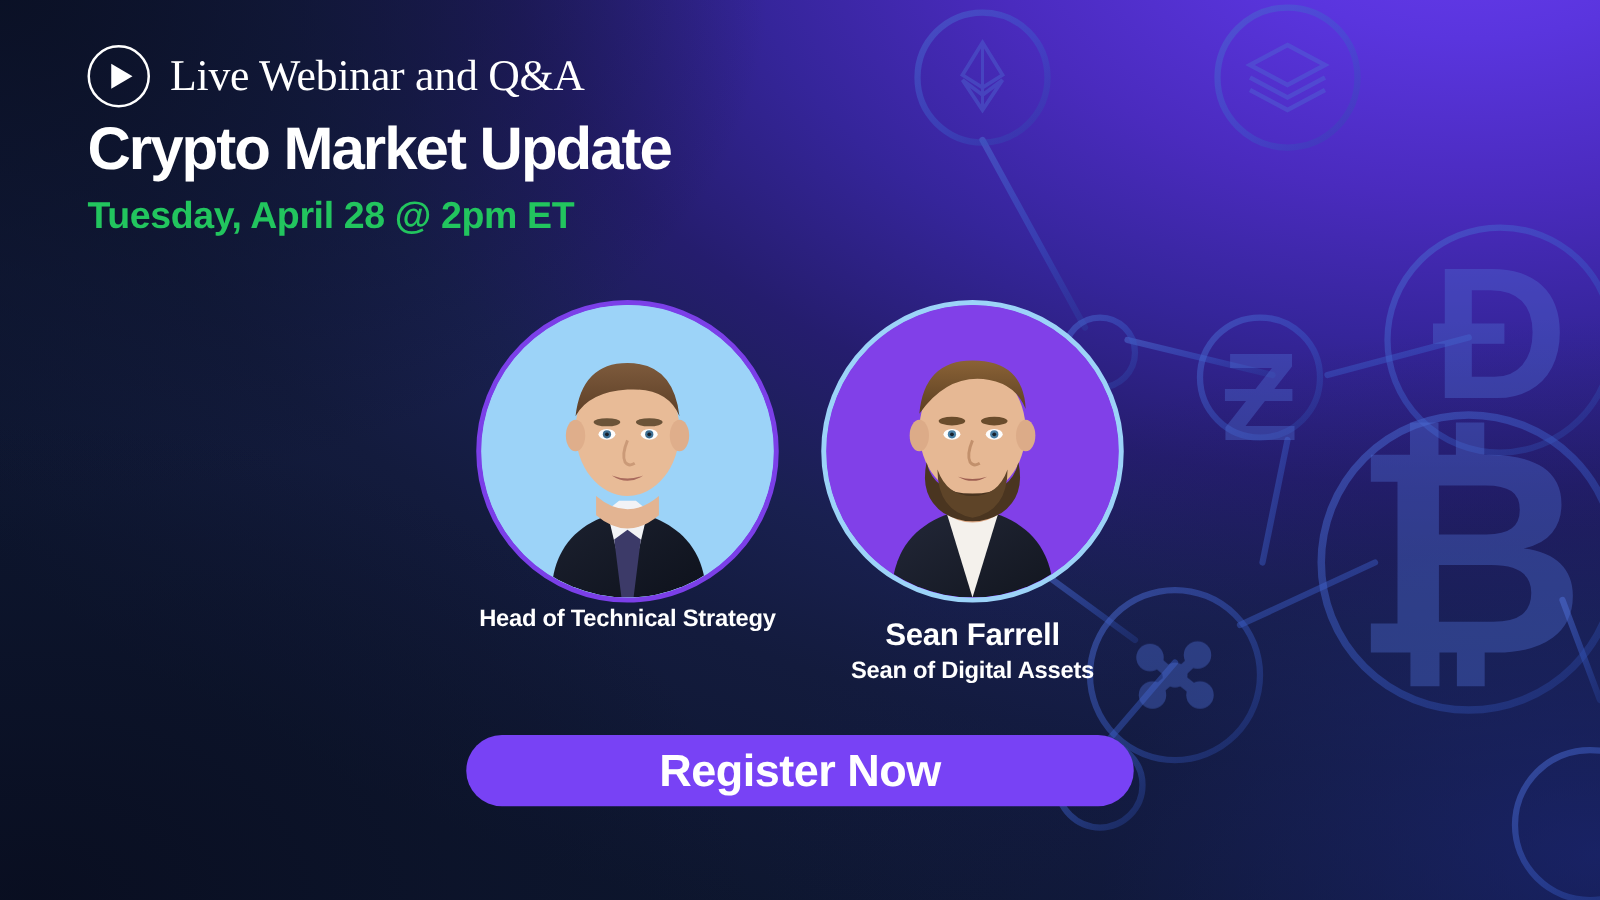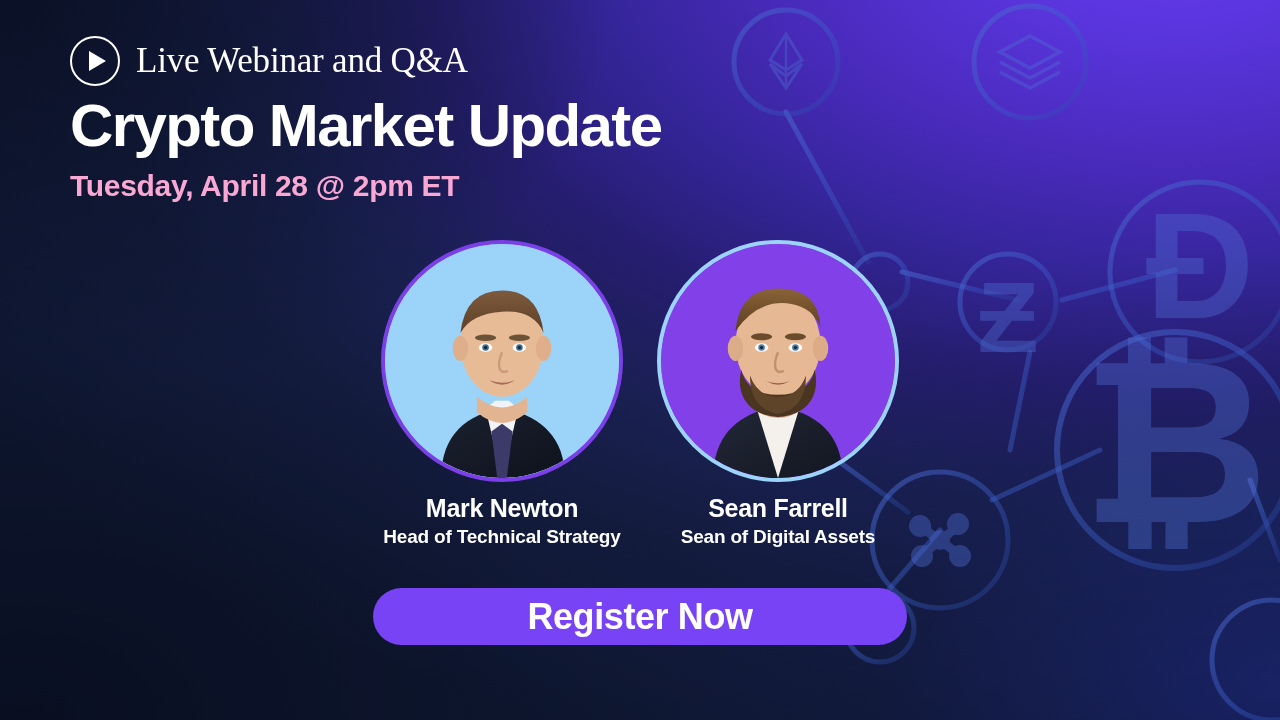--- a/index.html
+++ b/index.html
@@ -60,30 +60,30 @@
     color:#ffffff;
     font-size:35px;
     font-weight:400;
     letter-spacing:-.2px;
     white-space:nowrap;
   }
 
   .headline {
     margin-top:8px;
     color:#ffffff;
-    font-size:60px;
+    font-size:48px;
     font-weight:bold;
     letter-spacing:-1.6px;
     line-height:1.08;
     white-space:nowrap;
   }
 
   .datetime {
     margin-top:10px;
-    color:#f9a8d4;
+    color:#22c55e;
     font-size:30px;
     font-weight:bold;
     letter-spacing:-.3px;
     white-space:nowrap;
   }
 
   
   .speakers {
     position:absolute;
     left:0; right:0; top:240px;
@@ -267,21 +267,20 @@
               <circle cx="104" cy="107" r="3.4" fill="#3e6f93"></circle>
               <circle cx="139" cy="107" r="3.4" fill="#3e6f93"></circle>
               <circle cx="104" cy="107" r="1.6" fill="#17202c"></circle>
               <circle cx="139" cy="107" r="1.6" fill="#17202c"></circle>
             </g>
             <path d="M121 112 q-5 12 -2 18 q3 4 8 1" fill="none" stroke="#cb9a78" stroke-width="2.4"></path>
             <path d="M108 141 q13 9 26 0 q-13 5 -26 0 z" fill="#a96a5d"></path>
           </g>
         </svg>
       </div>
-      <div class="speaker-name">Mark Newton</div>
       <div class="speaker-title">Head of Technical Strategy</div>
     </div>
 
     <div class="speaker">
       <div class="avatar-ring right">
         <svg class="avatar-photo" viewBox="0 0 242 242">
           <defs>
             <clipPath id="clipR">
                 <circle cx="121" cy="121" r="121"></circle>
               </clipPath>

